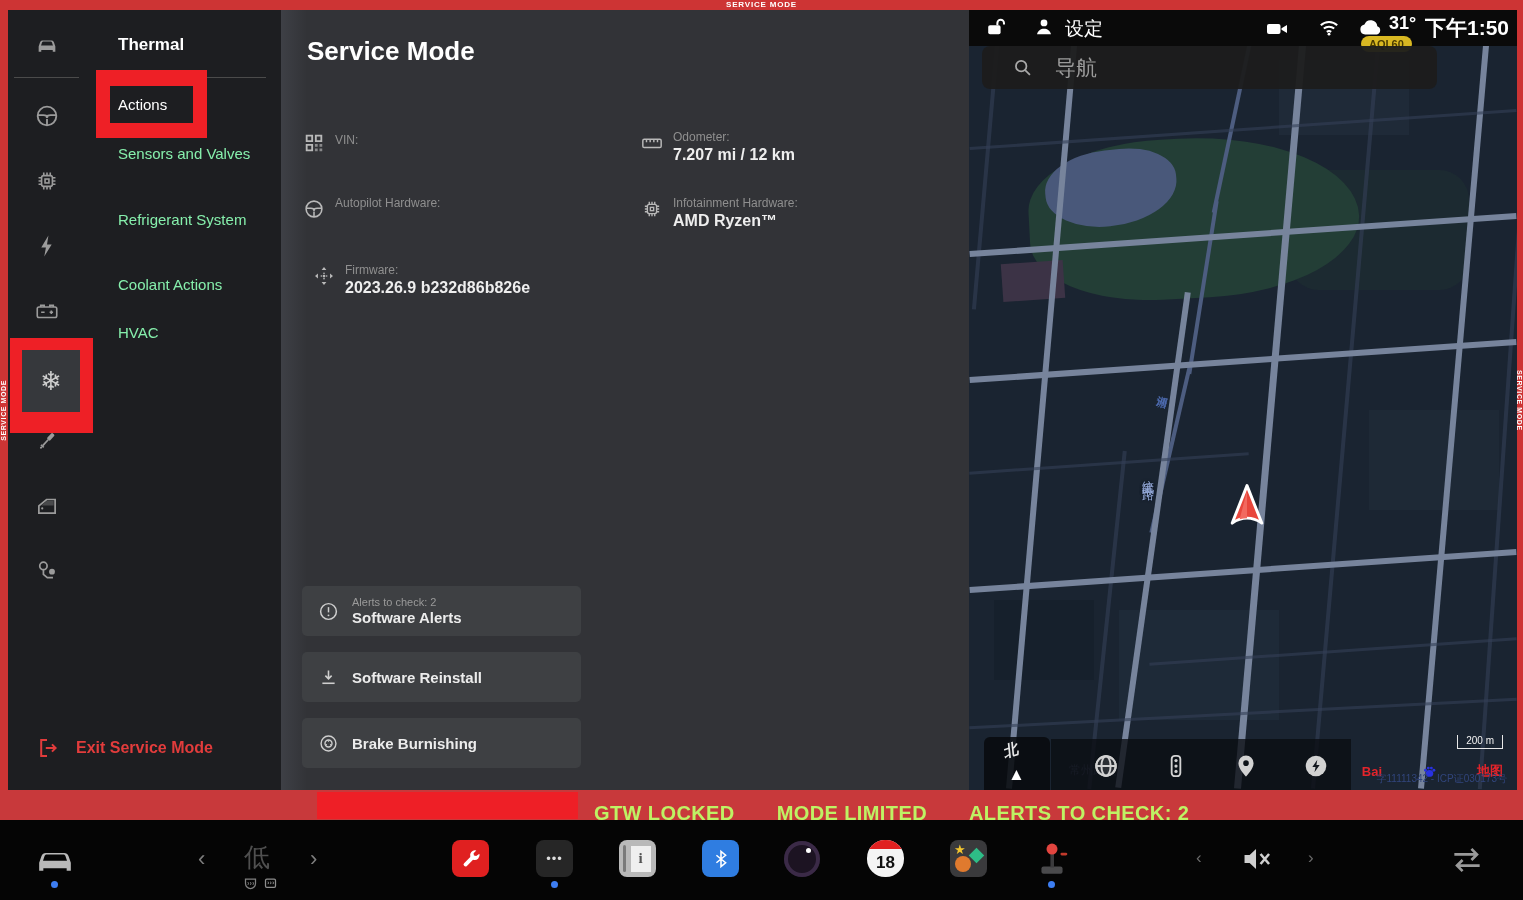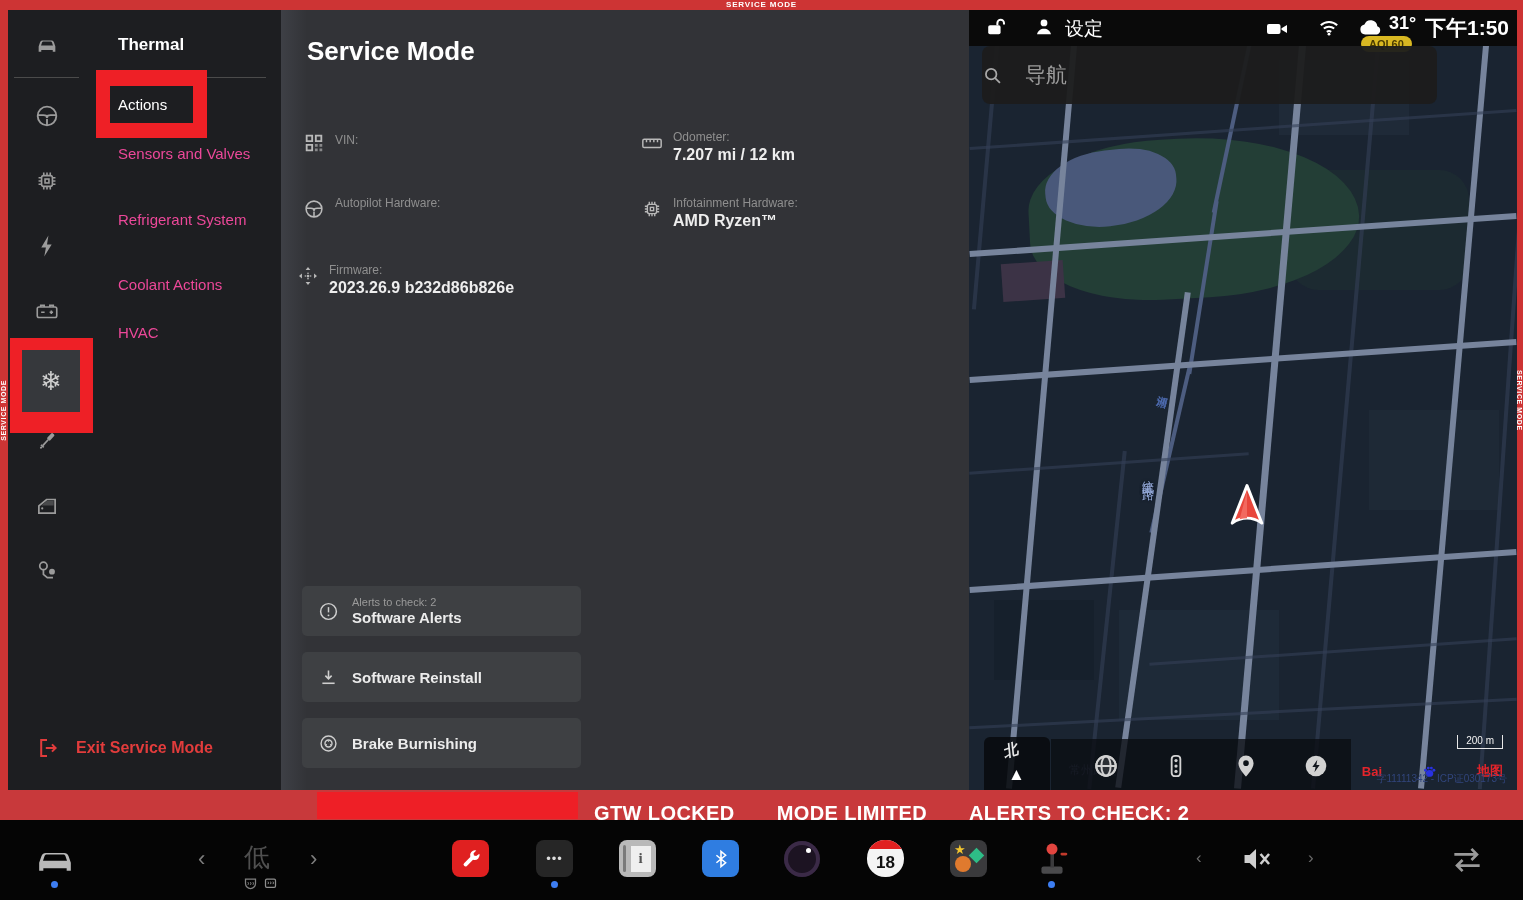--- a/index.html
+++ b/index.html
@@ -12,21 +12,21 @@
   .edge.l{left:0;width:8px;} .edge.r{left:1517px;width:6px;}
   .v-text{position:absolute;color:#fff;font-size:7px;font-weight:bold;letter-spacing:.6px;writing-mode:vertical-rl;white-space:nowrap;}
   
   .sidebar{left:8px;top:10px;width:273px;height:780px;background:#1d1e21;}
   .rail-icon{position:absolute;width:44px;height:44px;display:flex;align-items:center;justify-content:center;color:#9b9b9b;}
   .rail-icon svg{width:26px;height:26px;}
   .divider{position:absolute;height:1px;background:#4b4b4b;}
   .hl-red{position:absolute;background:#ee2026;}
   .hl-tile{position:absolute;background:#36383c;display:flex;align-items:center;justify-content:center;color:#cfcfcf;font-size:26px;}
   .menu-title{position:absolute;color:#fff;font-size:17px;font-weight:bold;}
-  .menu-item{position:absolute;color:#ec4899;font-size:15px;line-height:18px;width:150px;}
+  .menu-item{position:absolute;color:#86efac;font-size:15px;line-height:18px;width:150px;}
   .exit{position:absolute;display:flex;align-items:center;gap:16px;color:#e23c3c;}
   .exit svg{width:24px;height:24px;}
   .exit span{font-size:16px;font-weight:bold;}
   
   .panel{left:281px;top:10px;width:688px;height:780px;background:linear-gradient(90deg,#3e4046 0px,#323337 26px);}
   .page-title{position:absolute;left:26px;top:26px;color:#fff;font-size:26px;font-weight:bold;}
   .cell{position:absolute;display:flex;gap:10px;color:#e9e9e9;}
   .cell .ic{width:22px;height:22px;color:#b9b9b9;margin-top:2px;}
   .cell .ic svg{width:22px;height:22px;}
   .cell .lab{color:#8f8f8f;font-size:12px;margin-bottom:2px;}
@@ -35,34 +35,34 @@
   .btn svg{width:21px;height:21px;color:#cfcfcf;flex:none;}
   .btn .bl{font-size:15px;font-weight:bold;}
   .btn .sub{font-size:11px;color:#9a9a9a;margin-bottom:1px;}
   
   .map{left:969px;top:10px;width:548px;height:780px;background:#1a2431;overflow:hidden;}
   .blk{position:absolute;}
   .rd{position:absolute;}
   .rd-l{background:#77849c;} .rd-m{background:#33405699;}
   .status{position:absolute;left:0;top:0;width:548px;height:36px;background:#0a0a0a;}
   .status svg{color:#fff;}
-  .search{position:absolute;left:13px;top:36px;width:455px;height:58px;background:#1c1c1cF2;border-radius:8px;display:flex;align-items:center;gap:22px;box-sizing:border-box;}
+  .search{position:absolute;left:13px;top:36px;width:455px;height:43px;background:#1c1c1cF2;border-radius:8px;display:flex;align-items:center;gap:22px;padding-left:30px;box-sizing:border-box;}
   .search svg{width:21px;height:21px;color:#a9a9a9;}
   .search span{color:#9b9b9b;font-size:21px;}
   .aqi{position:absolute;background:#d9b822;color:#4a3c00;font-size:11px;font-weight:bold;border-radius:9px;padding:2px 8px;}
   .mapbar{position:absolute;left:82px;top:729px;width:300px;height:54px;background:rgba(10,13,18,.78);}
   .compass{position:absolute;left:15px;top:727px;width:66px;height:58px;background:rgba(8,10,14,.88);border-radius:6px;}
   .mapbar svg{width:26px;height:26px;color:#d2d2d2;}
   .scalebar{position:absolute;right:14px;top:725px;color:#f2f2f2;font-size:10px;padding:0 8px 2px;border-left:1px solid #e8e8e8;border-right:1px solid #e8e8e8;border-bottom:1px solid #e8e8e8;}
   .brand{position:absolute;right:14px;top:752px;font-size:13px;font-weight:bold;display:flex;align-items:center;gap:40px;}
   .attr{position:absolute;right:10px;top:762px;color:#31457c;font-size:10px;white-space:nowrap;}
   
   .alert-bar{left:0;top:790px;width:1523px;height:30px;background:#c8393b;}
   .alert-redact{position:absolute;left:317px;top:2px;width:261px;height:27px;background:#ee1f26;}
-  .alert-text{position:absolute;left:594px;top:0;height:46px;display:flex;align-items:center;gap:42px;color:#ffffff;font-size:20px;font-weight:bold;letter-spacing:.4px;}
+  .alert-text{position:absolute;left:594px;top:0;height:46px;display:flex;align-items:center;gap:42px;color:#bef264;font-size:20px;font-weight:bold;letter-spacing:.4px;}
   
   .taskbar{left:0;top:820px;width:1523px;height:80px;background:#050505;}
   .tb{position:absolute;display:flex;align-items:center;justify-content:center;}
   .tile{width:37px;height:37px;border-radius:8px;display:flex;align-items:center;justify-content:center;}
   .bdot{position:absolute;width:7px;height:7px;border-radius:50%;background:#3d7ef2;}
   .chev{color:#7d7d7d;font-size:22px;}
   .glyph-cn{color:#4f4f4f;font-size:26px;}
   svg{display:block;}
 </style>
 </head>
@@ -228,21 +228,21 @@
             <rect x="7" y="7" width="10" height="10" rx="2"></rect>
             <rect x="10.2" y="10.2" width="3.6" height="3.6"></rect>
             <path d="M9 7V4.2M12 7V4.2M15 7V4.2M9 19.8V17M12 19.8V17M15 19.8V17M7 9H4.2M7 12H4.2M7 15H4.2M19.8 9H17M19.8 12H17M19.8 15H17"></path>
           </svg>
         </span>
       <span>
           <div class="lab">Infotainment Hardware:</div>
           <div class="val">AMD Ryzen™</div>
         </span>
     </div>
-    <div class="cell" style="left:16px;top:253px;">
+    <div class="cell" style="left:32px;top:253px;">
       <span class="ic">
           <svg viewBox="0 0 24 24" fill="currentColor">
             <path d="M12 2.2l2.6 3.2h-5.2zM12 21.8l-2.6-3.2h5.2zM2.2 12l3.2-2.6v5.2zM21.8 12l-3.2 2.6V9.4z"></path>
             <circle cx="12" cy="12" r="1.5"></circle>
             <circle cx="9.1" cy="12" r=".9"></circle>
             <circle cx="14.9" cy="12" r=".9"></circle>
             <circle cx="12" cy="9.1" r=".9"></circle>
             <circle cx="12" cy="14.9" r=".9"></circle>
           </svg>
         </span>

